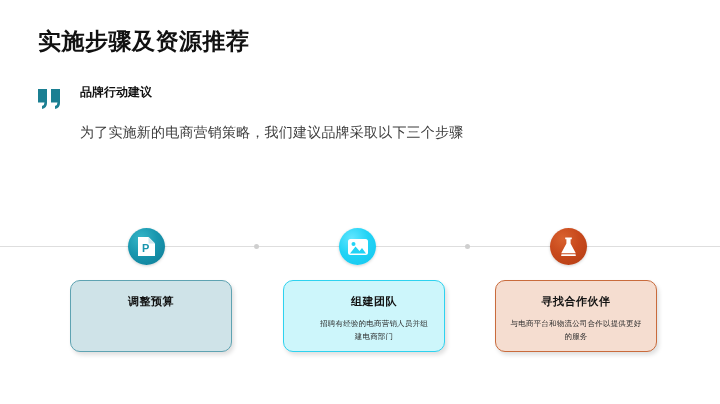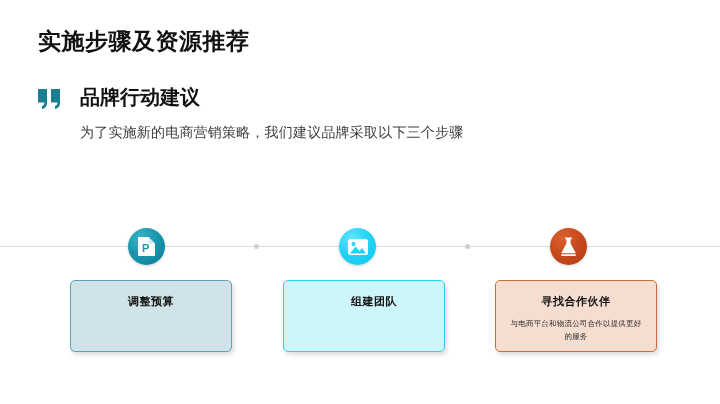--- a/index.html
+++ b/index.html
@@ -39,21 +39,21 @@
     position: absolute;
     left: 0px;
     top: 0px;
     width: 30px;
     height: 26px;
   }
   .quote-heading {
     position: absolute;
     left: 44px;
     top: -2px;
-    font-size: 20px;
+    font-size: 12px;
     font-weight: bold;
     color: #111111;
     white-space: nowrap;
   }
   .quote-sub {
     position: absolute;
     left: 44px;
     top: 38px;
     font-size: 14px;
     color: #3c3c3c;
@@ -113,21 +113,21 @@
     background: radial-gradient(circle at 35% 28%, #d9622f 0%, #c8491c 45%, #b23d15 100%);
   }
   .step-icon svg { display: block; }
 
   
   .step-card {
     position: absolute;
     top: 280px;
     width: 162px;
     height: 72px;
-    border-radius: 5px;
+    border-radius: 10px;
     border-width: 1px;
     border-style: solid;
     box-sizing: border-box;
     box-shadow: 2px 3px 4px rgba(0,0,0,0.13);
     text-align: center;
   }
   .step-card.c1 {
     left: 70px;
     background: #cfe3e8;
     border-color: #5fa3b2;
@@ -211,18 +211,19 @@
     </svg>
   </span>
 </div>
 
 <div class="step-card c1">
   <div class="card-title">调整预算</div>
 </div>
 
 <div class="step-card c2">
   <div class="card-title">组建团队</div>
+  <div class="card-desc">招聘有经验的电商营销人员并组建电商部门</div>
 </div>
 
 <div class="step-card c3">
   <div class="card-title">寻找合作伙伴</div>
   <div class="card-desc">与电商平台和物流公司合作以提供更好的服务</div>
 </div>
 
 </body></html>

